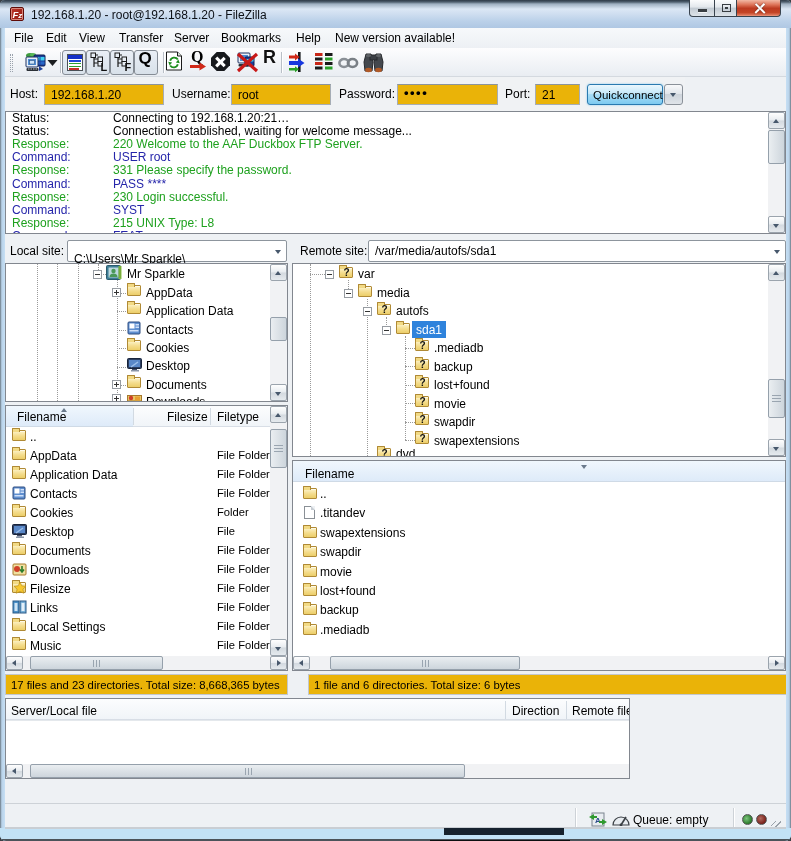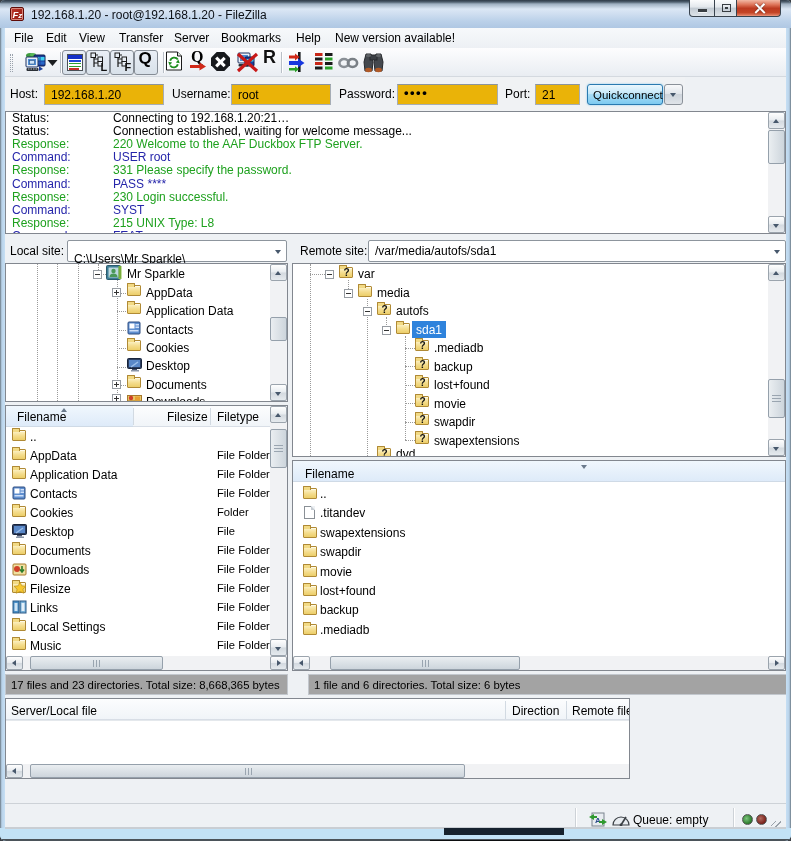--- a/index.html
+++ b/index.html
@@ -11,21 +11,21 @@
 .wgray{background:linear-gradient(180deg,#fbfcfd 0%,#e2e7ec 45%,#c2cad2 50%,#dde3e9 100%)}
 .wred{background:linear-gradient(180deg,#f2b9a5 0%,#dd7257 30%,#bc3a20 52%,#c44527 78%,#e0795c 95%,#eda590 100%)}
 
 #menubar{position:absolute;left:5px;top:28px;width:781px;height:20px;background:linear-gradient(180deg,#f7f9fb,#edf0f4)}
 #toolbar{position:absolute;left:5px;top:48px;width:781px;height:29px;background:linear-gradient(180deg,#fdfdfe,#e9edf2);border-bottom:1px solid #d4d9df}
 #qcbar{position:absolute;left:5px;top:77px;width:680px;height:34px;background:#f0f2f4}
 .inp{position:absolute;height:21px;background:#eab308;border:1px solid #a6adb5;border-top-color:#8b949d}
 .lbl{position:absolute;font-size:12px;color:#000;white-space:nowrap}
 
 .box{position:absolute;background:#fff;border:1px solid #82878f;overflow:hidden}
-.panelbar{position:absolute;background:#a3a3a3;border:1px solid #c2c7cd}
+.panelbar{position:absolute;background:#eab308;border:1px solid #c2c7cd}
 
 .combo{position:absolute;height:22px;background:#fff;border:1px solid #8d959d;border-radius:2px}
 
 .sbtrack{position:absolute;background:#f1f2f4}
 .sbtn{position:absolute;background:linear-gradient(180deg,#fefefe,#e8ecf0 48%,#d3d9df 52%,#e5eaee);border:1px solid #9ba4ad;border-radius:2px}
 .sthv{position:absolute;width:17px;background:linear-gradient(90deg,#eaeef1,#cdd5dc);border:1px solid #95a0ab;border-radius:2px}
 .sthh{position:absolute;height:14px;background:linear-gradient(180deg,#eaeef1,#cdd5dc);border:1px solid #95a0ab;border-radius:2px}
 .au,.ad,.al,.ar{position:absolute;width:0;height:0}
 .au{border-left:3.5px solid transparent;border-right:3.5px solid transparent;border-bottom:4px solid #47586c}
 .ad{border-left:3.5px solid transparent;border-right:3.5px solid transparent;border-top:4px solid #47586c}

